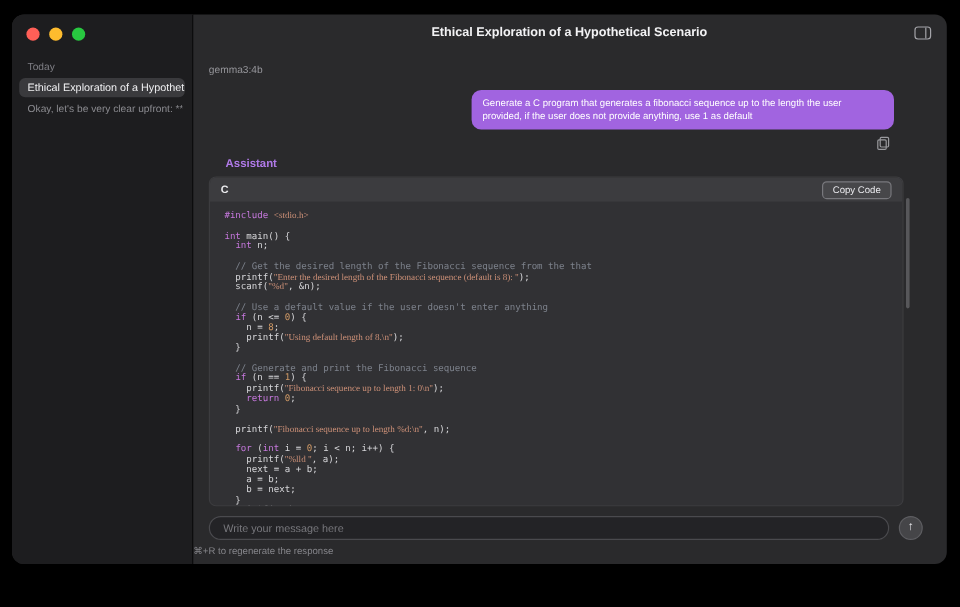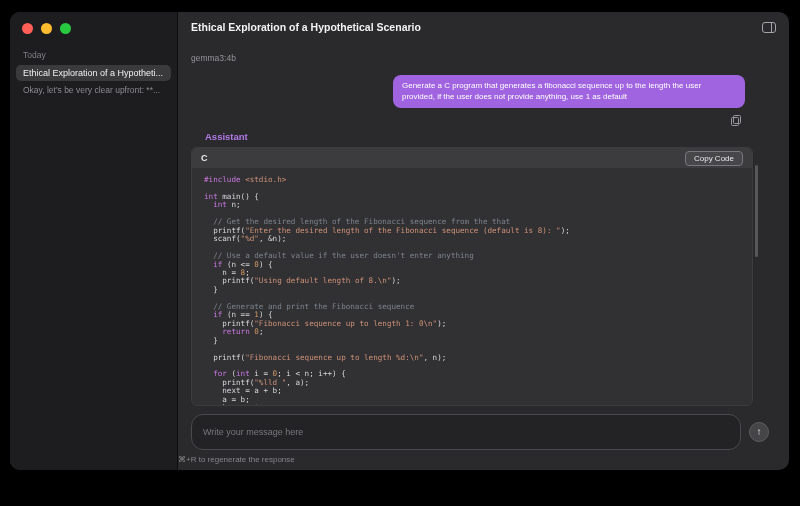--- a/index.html
+++ b/index.html
@@ -4,37 +4,37 @@
 <style>
   * { margin:0; padding:0; box-sizing:border-box; }
   html,body { width:800px; height:506px; background:#000; overflow:hidden;
               font-family:"Liberation Sans", sans-serif; }
 
   .window { position:absolute; left:10px; top:12px; width:779px; height:458px;
             border-radius:10px; overflow:hidden; display:flex; background:#2a2a2c;
             box-shadow:0 12px 32px rgba(0,0,0,.65); }
 
   
-  .sidebar { width:168px; flex-shrink:0; background:#1d1d1f; border-right:1px solid #0c0c0d; }
+  .sidebar { width:151px; flex-shrink:0; background:#1d1d1f; border-right:1px solid #0c0c0d; }
   .traffic-lights { display:flex; gap:8px; padding:11px 0 0 12px; }
   .tl { width:11px; height:11px; border-radius:50%; display:inline-block; }
   .tl-red    { background:var(--traffic-red,#ff5f57); }
   .tl-yellow { background:var(--traffic-yellow,#febc2e); }
   .tl-green  { background:var(--traffic-green,#28c840); }
   .section-label { margin:16px 0 0 13px; font-size:8.5px; color:#7f7f85; }
   .conv-item { margin:5px 6px 0; padding:3px 7px; border-radius:5px; font-size:9px;
                color:#f0f0f2; white-space:nowrap; overflow:hidden; cursor:default; }
   .conv-item.selected { background:#3a3a3d; }
   .conv-preview { margin:4px 8px 0 13px; font-size:8.5px; color:#8b8b90;
                   white-space:nowrap; overflow:hidden; }
 
   
   .main { flex:1; display:flex; flex-direction:column; position:relative; min-width:0; }
   .main-header { padding:9px 14px 0 13px; position:relative; }
-  .title { font-size:10.5px; font-weight:bold; color:#f2f2f4; }
+  .title { font-size:10.5px; font-weight:bold; color:#f2f2f4;text-align:center; }
   .model { font-size:8.5px; color:#95959a; margin-top:20px; }
   .panel-icon { position:absolute; top:10px; right:13px; width:14px; height:11px;
                 border:1.2px solid #a4a4a9; border-radius:3px; cursor:pointer; }
   .panel-icon::after { content:""; position:absolute; top:0; bottom:0; right:3px;
                        width:1.2px; background:#a4a4a9; }
 
   .chat { flex:1; padding:0 36px 0 13px; display:flex; flex-direction:column;
           position:relative; overflow:hidden; }
   .bubble { align-self:flex-end; margin-top:12px; margin-right:8px; max-width:352px;
             background:var(--bubble-bg,#a164e0); color:#fff; font-size:8px;
@@ -54,30 +54,30 @@
   .code-header { height:20px; background:#3c3c3f; display:flex; align-items:center;
                  justify-content:space-between; padding:0 9px; }
   .code-lang { font-size:9px; font-weight:bold; color:#ececef; }
   .copy-code { font-size:8px; color:#e9e9ed; background:#47474a; border:1px solid #78787d;
                border-radius:4px; padding:2px 8px; cursor:pointer;
                font-family:"Liberation Sans", sans-serif;margin-left:40px; }
   .code-body { padding:8px 12px; height:270px; overflow:hidden;
                font-family:"DejaVu Sans Mono", monospace; font-size:7.6px; line-height:8.45px; }
   .code-line { white-space:pre; }
   .tok-pre, .tok-kw { color:var(--code-keyword,#c678dd); }
-  .tok-str { color:var(--code-string,#ce9178); }
+  .tok-str { color:var(--code-string,#ce9178);font-family:Liberation Serif, serif; }
   .tok-com { color:var(--code-comment,#7d828c); }
   .tok-num { color:var(--code-number,#d19a66); }
   .tok-pln { color:var(--code-plain,#d7d7da); }
 
   .scroll-thumb { position:absolute; right:31px; top:102px; width:3px; height:92px;
                   border-radius:2px; background:#57575a; cursor:pointer; }
 
   .composer { display:flex; align-items:center; gap:8px; padding:8px 20px 0 13px; }
-  .msg-input { flex:1; height:36px; border-radius:12px; border:1px solid #4a4a4e;
+  .msg-input { flex:1; height:20px; border-radius:12px; border:1px solid #4a4a4e;
                background:#232326; color:#e8e8ea; font-size:9px; padding:0 11px;
                outline:none; font-family:"Liberation Sans", sans-serif; }
   .msg-input::placeholder { color:#77777c; }
   .send-btn { width:20px; height:20px; border-radius:50%; background:#454548;
               border:1px solid #5d5d61; color:#ececf0; display:flex; align-items:center;
               justify-content:center; cursor:pointer; padding:0; }
   .send-btn .arrow { font-size:10px; line-height:1; }
   .hint { text-align:left; font-size:8px; color:#85858a; padding:5px 0 6px; }
 </style>
 </head>

